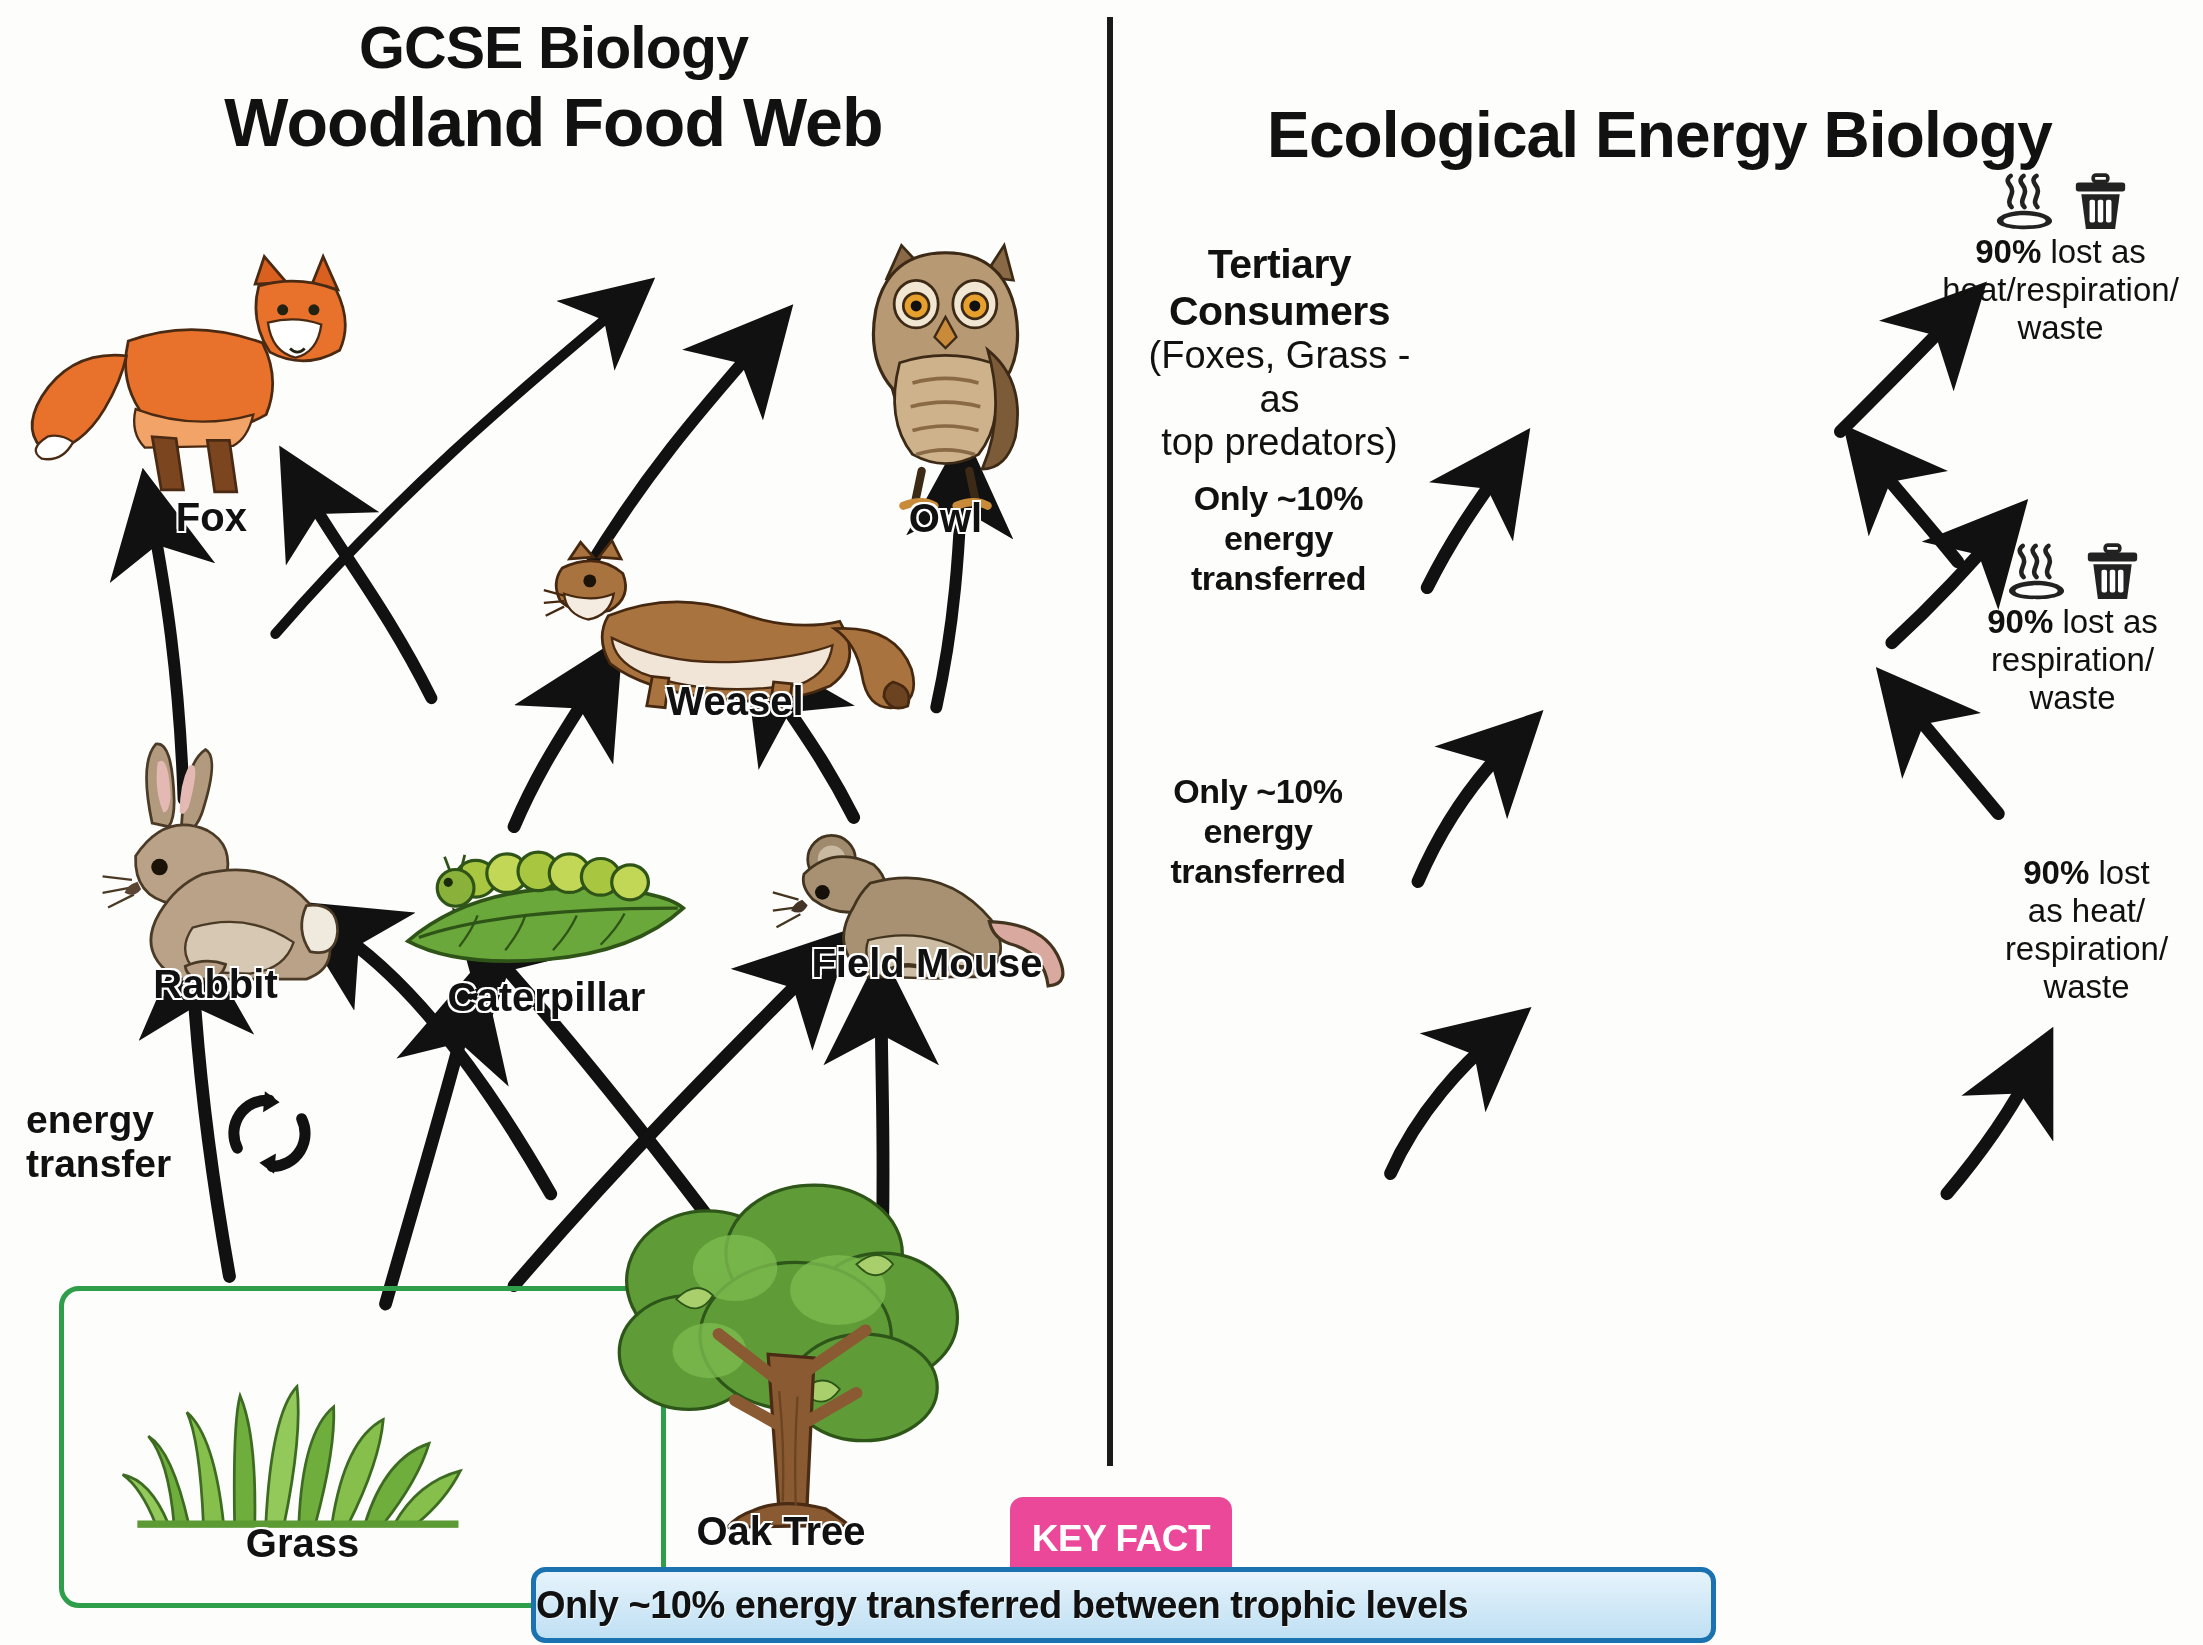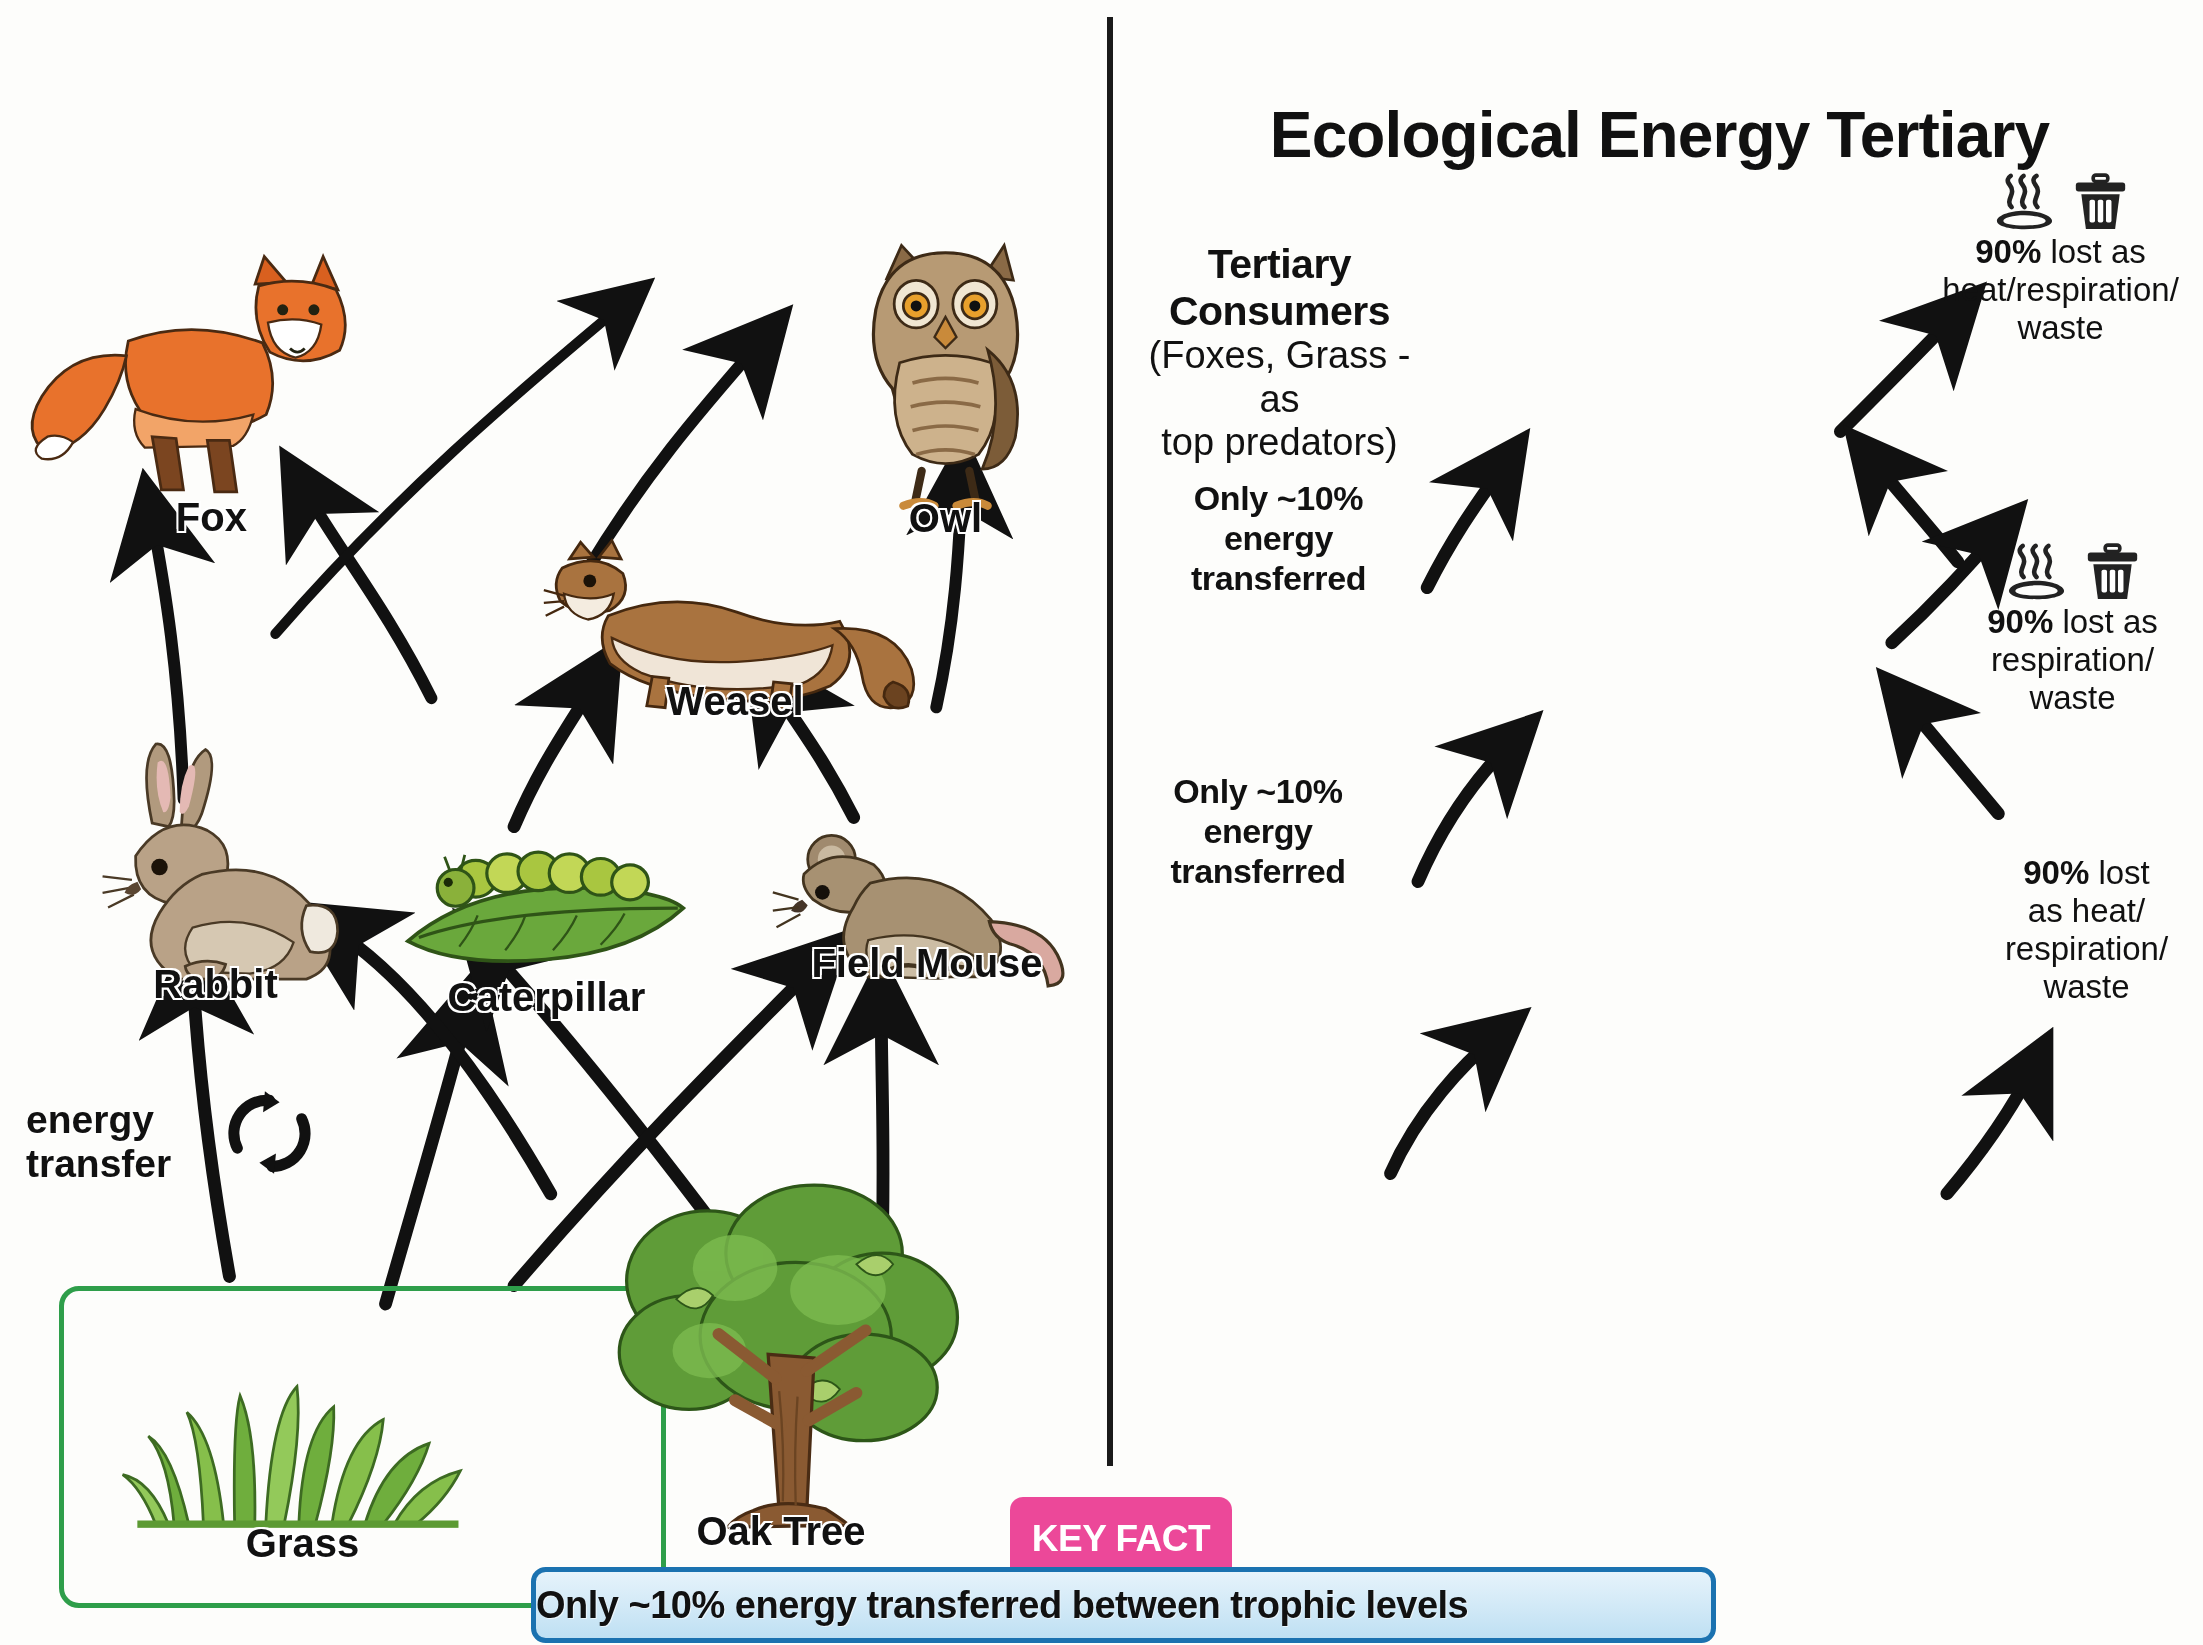--- a/index.html
+++ b/index.html
@@ -78,20 +78,24 @@
   .tert-note .h{font-size:41px;font-weight:bold;letter-spacing:-0.5px;}
   .tert-note .s{font-size:38px;font-weight:normal;}
 
   svg{overflow:visible;}
 </style>
 </head>
 <body>
 
 <div class="panel" id="left-panel">
 
+  <div class="title" id="web-title">
+    <span>GCSE Biology</span>
+    <span class="l2">Woodland Food Web</span>
+  </div>
 
   <svg id="web-arrows" width="1107" height="1646" style="position:absolute;left:0;top:0;" viewBox="0 0 1206 1792">
     <defs>
       <marker id="ah" markerWidth="9" markerHeight="9" refX="5" refY="4.5" orient="auto">
         <path d="M0,0 L9,4.5 L0,9 L2.4,4.5 Z" fill="#111"></path>
       </marker>
     </defs>
     <g stroke="#111" fill="none" marker-end="url(#ah)" stroke-linecap="round">
 
       <path d="M200,870 C195,730 180,640 165,560" stroke-width="13"></path>
@@ -307,21 +311,21 @@
       </g>
     </svg>
     <div class="name" style="top:343px;">Oak Tree</div>
   </div>
 </div>
 
 <div class="divider"></div>
 
 <div class="panel" id="right-panel">
 
-  <div class="title" id="pyr-title" style="left:0;width:1089px;top:101px;">Ecological Energy Tertiary</div>
+  <div class="title" id="pyr-title" style="left:0;width:1089px;top:101px;">Ecological Energy Biology</div>
 
   <div class="tert-note" style="left:13px;top:241px;width:303px;">
     <div class="h">Tertiary</div>
     <div class="h">Consumers</div>
     <div class="s">(Foxes, Grass - as</div>
     <div class="s">top predators)</div>
   </div>
 
   <div class="transfer-note" style="left:26px;top:478px;width:275px;">
     <div>Only ~10%</div>

